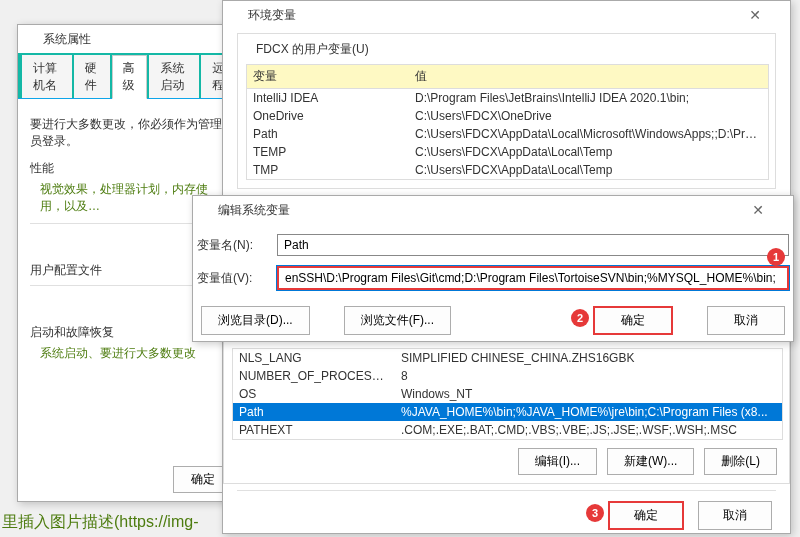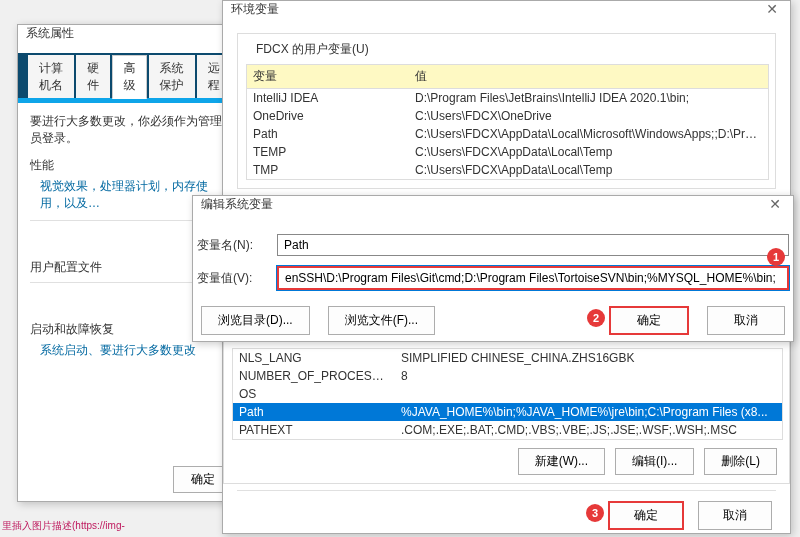--- a/index.html
+++ b/index.html
@@ -1,64 +1,64 @@
 <!DOCTYPE html>
 <html><head>
 <meta charset="utf-8">
 <style>
 body{margin:0;font-family:"Microsoft YaHei","微软雅黑",sans-serif;font-size:12px;background:#f0f0f0;overflow:hidden;width:800px;height:537px;position:relative;color:#333}
 .dialog{position:absolute;background:#fff;border:1px solid #aaa;box-shadow:2px 2px 8px rgba(0,0,0,0.2)}
-.titlebar{height:28px;padding:0 8px;display:flex;align-items:flex-start;justify-content:space-between;background:#fff;font-size:12px}
+.titlebar{height:28px;padding:0 25px;display:flex;align-items:center;justify-content:space-between;background:#fff;font-size:12px}
 .close-x{font-family:Arial;font-size:14px;color:#666;cursor:pointer;padding:0 4px}
-.tabs{display:flex;border-bottom:5px solid #0ea5e9;padding:2px 10px 0;background:#0c4a6e}
+.tabs{display:flex;border-bottom:1px solid #0ea5e9;padding:2px 4px 0;background:#14b8a6}
 .tab{padding:4px 10px;font-size:12px;border:1px solid transparent;border-bottom:none;margin-right:2px;cursor:pointer;background:#f5f5f5}
 .tab.active{background:#fff;border-color:#ccc;border-bottom:1px solid #fff;margin-bottom:-1px}
 .content{padding:10px 12px}
 .group-title{font-size:12px;margin:8px 0 4px;color:#333}
-.group-sub{font-size:12px;color:#0369a1;margin:2px 0 8px;padding-left:10px}
+.group-sub{font-size:12px;color:#4d7c0f;margin:2px 0 8px;padding-left:10px}
 .btn{display:inline-block;background:#fdfdfd;border:1px solid #adadad;padding:4px 16px;font-size:12px;cursor:pointer;min-width:60px;text-align:center;font-family:inherit}
 .groupbox{border:1px solid #ddd;margin:4px 6px;padding:8px}
 .gb-title{font-size:12px;margin:-14px 0 6px 6px;background:#fff;display:inline-block;padding:0 4px}
 .table{width:100%;border:1px solid #ddd}
 .thead{display:flex;background:#fef9c3}
 .th{flex:1;padding:3px 6px;font-size:12px;border-bottom:1px solid #ddd}
 .th:first-child{flex:0 0 150px}
 .tbody{max-height:110px;overflow:hidden}
 .row{display:flex}
 .td{flex:1;padding:2px 6px;font-size:12px;white-space:nowrap;overflow:hidden;text-overflow:ellipsis}
 .td:first-child{flex:0 0 150px}
 .row.selected{background:#0078d7;color:#fff}
 .form-row{display:flex;align-items:center;margin:10px 4px}
 .form-label{width:80px;font-size:12px}
 .form-input{flex:1;border:1px solid #888;padding:3px 6px;font-size:12px;font-family:inherit}
 .form-input.focused{border-color:#0078d7;outline:1px solid #0078d7}
 .marker{position:absolute;width:18px;height:18px;border-radius:50%;background:#e63939;color:#fff;font-size:11px;font-weight:bold;display:flex;align-items:center;justify-content:center;z-index:100}
 .redbox{border:2px solid #e63939 !important}
 .btnrow{display:flex;justify-content:flex-end;gap:10px;padding:8px 12px}
 .bottom-btns{display:flex;justify-content:flex-end;gap:14px;padding:6px 18px}
-.placeholder-text{color:#be185d;font-size:10px}
+.placeholder-text{color:#4d7c0f;font-size:16px}
 .sectionline{border:none;border-top:1px solid #e0e0e0;margin:6px 0}
 .sys-tbody{max-height:90px;overflow:hidden}
 </style>
 </head>
 <body>
 
 <div class="dialog" style="left:17px;top:24px;width:225px;height:476px">
   <div class="titlebar">
     <span>系统属性</span>
   </div>
   <div class="tabs">
     <div class="tab">计算机名</div>
     <div class="tab">硬件</div>
     <div class="tab active">高级</div>
-    <div class="tab">系统保护</div>
+    <div class="tab">系统启动</div>
     <div class="tab">远程</div>
   </div>
   <div class="content">
-    <div style="margin:0 0 10px">要进行大多数更改，你必须作为管理员登录。</div>
+    <div style="margin:7px 0 10px">要进行大多数更改，你必须作为管理员登录。</div>
     <div class="group-title">性能</div>
     <div class="group-sub">视觉效果，处理器计划，内存使用，以及…</div>
     <hr class="sectionline">
     <div style="height:24px"></div>
     <div class="group-title">用户配置文件</div>
     <hr class="sectionline">
     <div style="height:24px"></div>
     <div class="group-title">启动和故障恢复</div>
     <div class="group-sub">系统启动、要进行大多数更改</div>
   </div>
@@ -111,34 +111,35 @@
           <div class="row">
             <div class="td">NLS_LANG</div>
             <div class="td">SIMPLIFIED CHINESE_CHINA.ZHS16GBK</div>
           </div>
           <div class="row">
             <div class="td">NUMBER_OF_PROCESSORS</div>
             <div class="td">8</div>
           </div>
           <div class="row">
             <div class="td">OS</div>
+            <div class="td">Windows_NT</div>
           </div>
           <div class="row selected">
             <div class="td">Path</div>
             <div class="td">%JAVA_HOME%\bin;%JAVA_HOME%\jre\bin;C:\Program Files (x8...</div>
           </div>
           <div class="row">
             <div class="td">PATHEXT</div>
             <div class="td">.COM;.EXE;.BAT;.CMD;.VBS;.VBE;.JS;.JSE;.WSF;.WSH;.MSC</div>
           </div>
         </div>
     </div>
     <div class="btnrow" style="padding:8px 4px 0">
+      <button class="btn">编辑(I)...</button>
       <button class="btn">新建(W)...</button>
-      <button class="btn">编辑(I)...</button>
       <button class="btn">删除(L)</button>
     </div>
   </div>
 
   <hr class="sectionline" style="margin:4px 14px">
   <div class="bottom-btns">
     <div style="position:relative">
       <div class="marker" style="left:-22px;top:3px">3</div>
       <button class="btn redbox" style="padding:4px 24px">确定</button>
     </div>
@@ -153,21 +154,21 @@
   </div>
   <div class="form-row">
     <div class="form-label">变量名(N):</div>
     <input class="form-input" value="Path" style="">
   </div>
   <div class="form-row" style="position:relative">
     <div class="form-label">变量值(V):</div>
     <input class="form-input focused redbox" value="enSSH\D:\Program Files\Git\cmd;D:\Program Files\TortoiseSVN\bin;%MYSQL_HOME%\bin;" style="">
     <div class="marker" style="right:4px;top:-18px">1</div>
   </div>
-  <div style="display:flex;padding:6px 8px;gap:18px">
+  <div style="display:flex;padding:6px 8px;gap:34px">
     <button class="btn">浏览目录(D)...</button>
     <button class="btn">浏览文件(F)...</button>
     <div style="flex:1"></div>
     <div style="position:relative">
       <div class="marker" style="left:-22px;top:3px">2</div>
       <button class="btn redbox" style="padding:4px 26px">确定</button>
     </div>
     <button class="btn" style="padding:4px 26px">取消</button>
   </div>
 </div>

